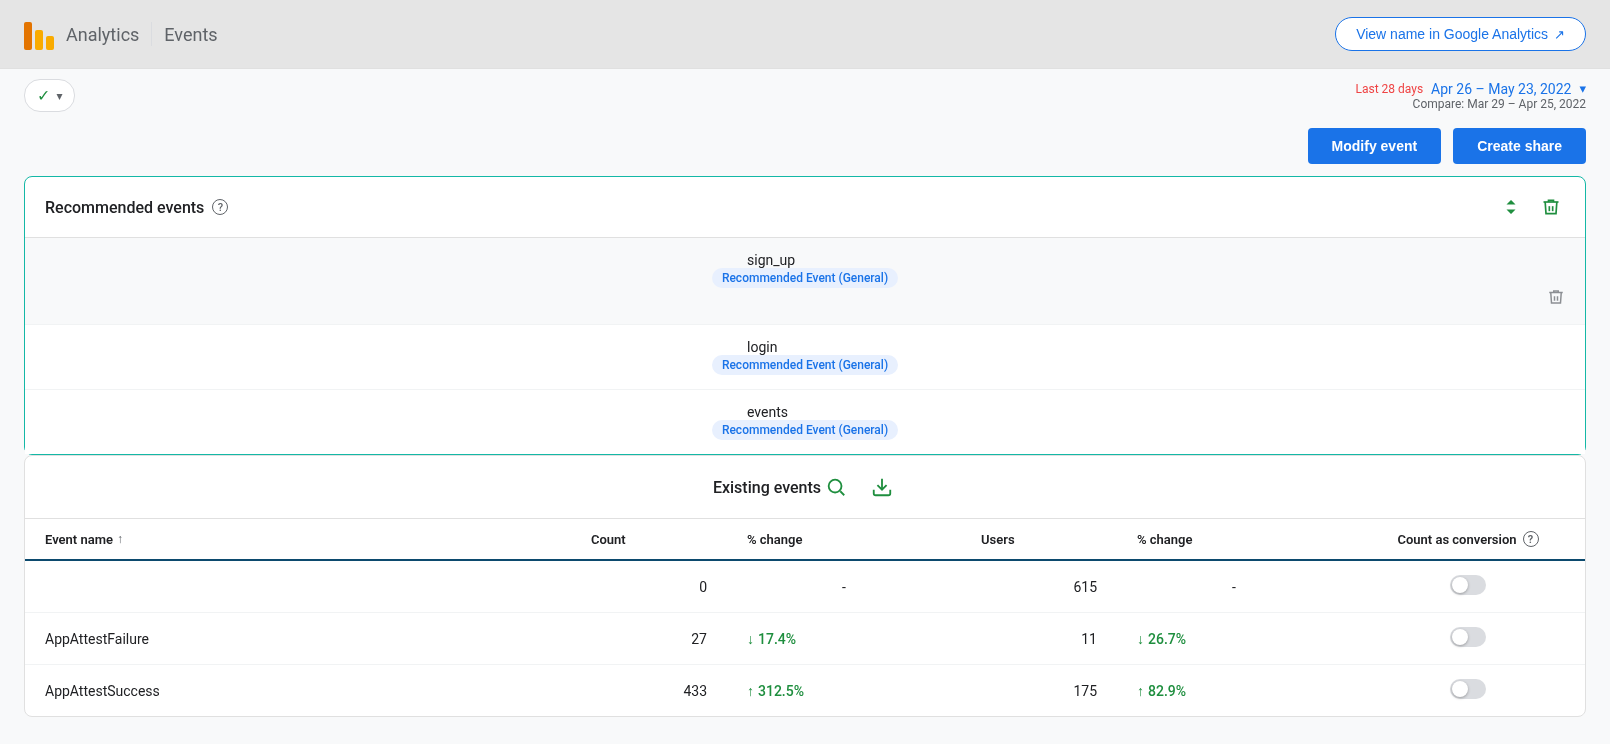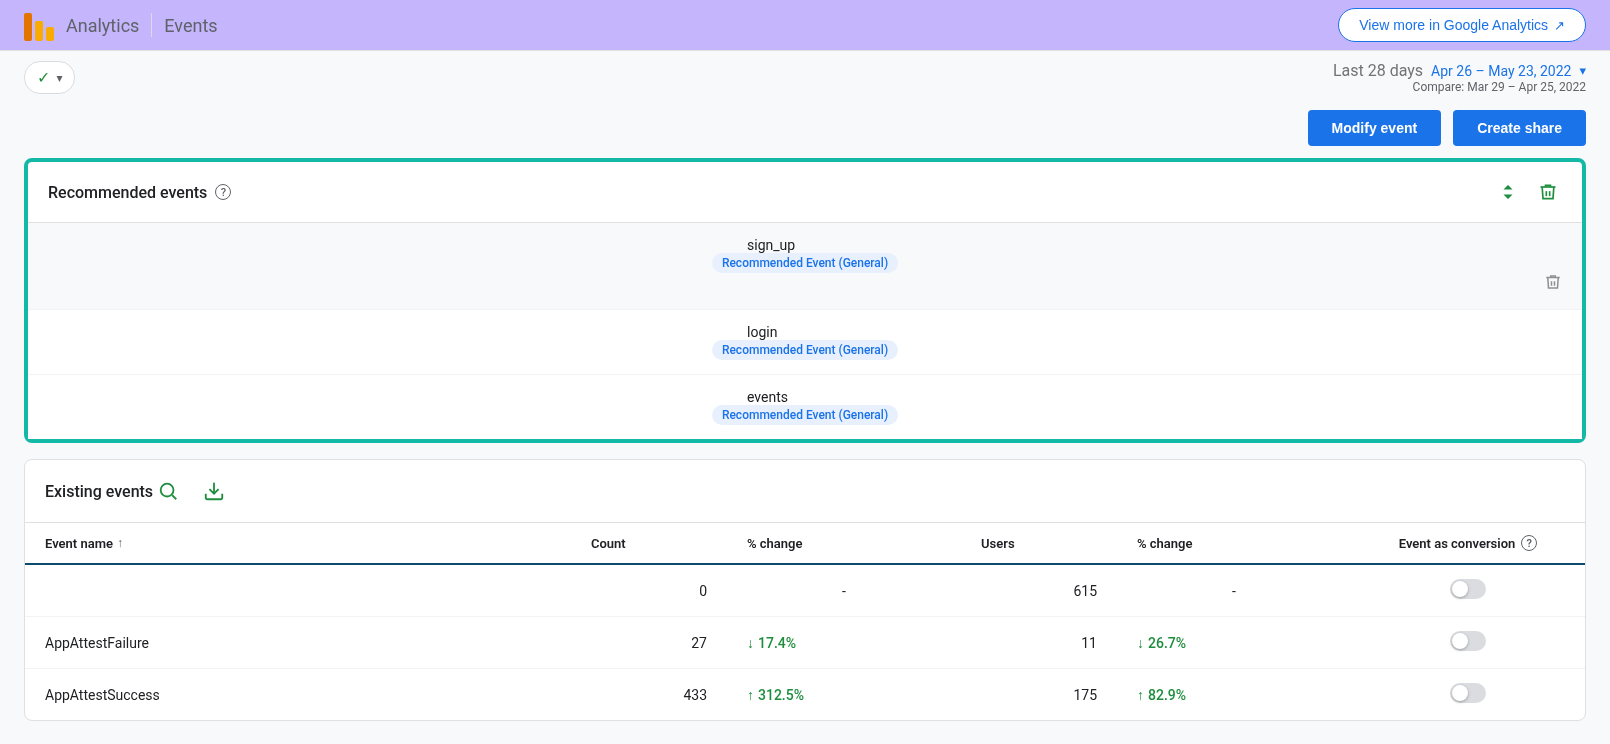--- a/index.html
+++ b/index.html
@@ -1,26 +1,26 @@
 <!DOCTYPE html>
 <html><head>
   <meta charset="utf-8">
   <style>
     * { box-sizing: border-box; margin: 0; padding: 0; }
     body { font-family: 'Google Sans', Roboto, Arial, sans-serif; background: #f8f9fa; color: #202124; font-size: 14px; }
 
     
     .header {
-      background: #c4b5fd;
+      background: #e5e5e5;
       border-bottom: 1px solid #e0e0e0;
       display: flex;
       align-items: center;
       justify-content: space-between;
       padding: 0 24px;
-      height: 51px;
+      height: 69px;
     }
     .header-left {
       display: flex;
       align-items: center;
       gap: 12px;
     }
     .analytics-logo {
       display: flex;
       align-items: flex-end;
       gap: 3px;
@@ -89,23 +89,22 @@
       border-radius: 4px;
       padding: 10px 24px;
       font-size: 14px;
       font-weight: 700;
       cursor: pointer;
     }
 
     
     .section {
       background: #fff;
-      border: 4px solid #14b8a6;
+      border: 1px solid #14b8a6;
       border-radius: 8px;
-      margin-bottom: 16px;
     }
     .section-header {
       display: flex;
       align-items: center;
       justify-content: space-between;
       padding: 16px 20px;
       border-bottom: 1px solid #e0e0e0;
     }
     .section-title {
       font-size: 16px;
@@ -167,21 +166,21 @@
 
     
     .existing-section {
       background: #fff;
       border: 1px solid #e0e0e0;
       border-radius: 8px;
     }
     .existing-header {
       display: flex;
       align-items: center;
-      justify-content: flex-start;
+      justify-content: center;
       padding: 16px 20px;
       border-bottom: 1px solid #e0e0e0;
     }
     .existing-title {
       font-size: 16px;
       font-weight: 500;
       color: #202124;
     }
     .existing-actions {
       display: flex;
@@ -287,40 +286,40 @@
     .col-change1 { width: 15%; }
     .col-users { width: 10%; text-align: right; }
     .col-change2 { width: 15%; }
     .col-conv { width: 15%; text-align: center; }
 
     .date-right {
       display: flex;
       flex-direction: column;
       align-items: flex-end;
     }
-    .last28 { color: #737373; font-size: 16px; }
+    .last28 { color: #ef4444; font-size: 12px; }
     .date-range-text { color: #1a73e8; font-size: 14px; font-weight: 400; }
     .compare-line { color: #5f6368; font-size: 12px; }
   </style>
 </head>
 <body>
 
 <div class="header">
   <div class="header-left">
     <div class="analytics-logo">
       <div class="bar2" style="height:28px;background:#e37400;"></div>
       <div class="bar1" style="height:20px;background:#f9ab00;margin-bottom:0;"></div>
       <div class="bar3" style="height:14px;background:#f9ab00;margin-bottom:0;"></div>
     </div>
     <span class="analytics-text">Analytics</span>
     <div class="divider-v"></div>
     <span class="events-text">Events</span>
   </div>
   <button class="view-more-btn">
-    <span>View more in Google Analytics</span>
+    <span>View name in Google Analytics</span>
     <span style="font-size:13px;">↗</span>
   </button>
 </div>
 
 <div style="background:#f8f9fa; padding: 10px 24px 0; display:flex; justify-content:space-between; align-items:center;">
   <div class="filter-chip">
     <span style="color:#1e8e3e; font-size:16px;">✓</span>
     <span style="color:#5f6368; font-size:12px;">▾</span>
   </div>
   <div class="date-right">
@@ -426,21 +425,21 @@
             <span>% change</span>
           </th>
           <th class="col-users">
             <span>Users</span>
           </th>
           <th class="col-change2">
             <span>% change</span>
           </th>
           <th class="col-conv">
             <div style="display:flex; align-items:center; gap:6px; justify-content:center;">
-              <span>Event as conversion</span>
+              <span>Count as conversion</span>
               <span class="help-icon">?</span>
             </div>
           </th>
         </tr>
       </thead>
       <tbody>
 
         <tr>
           <td></td>
           <td class="td-number">0</td>

